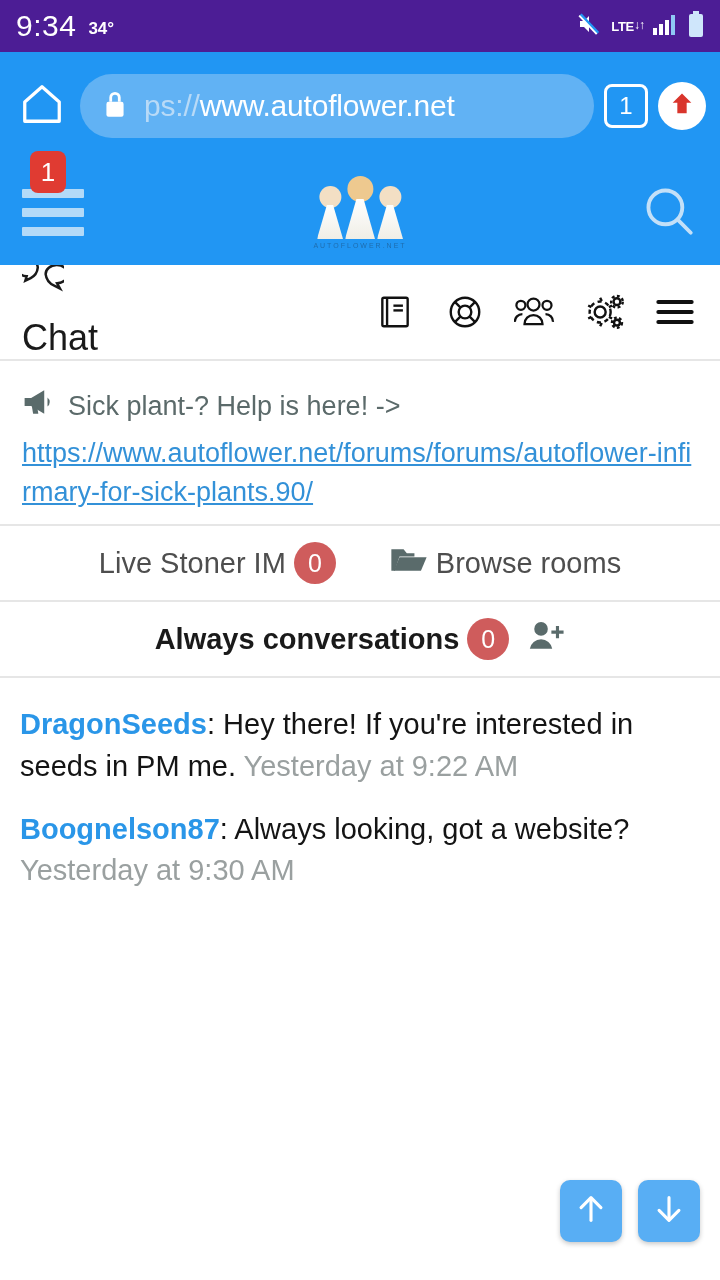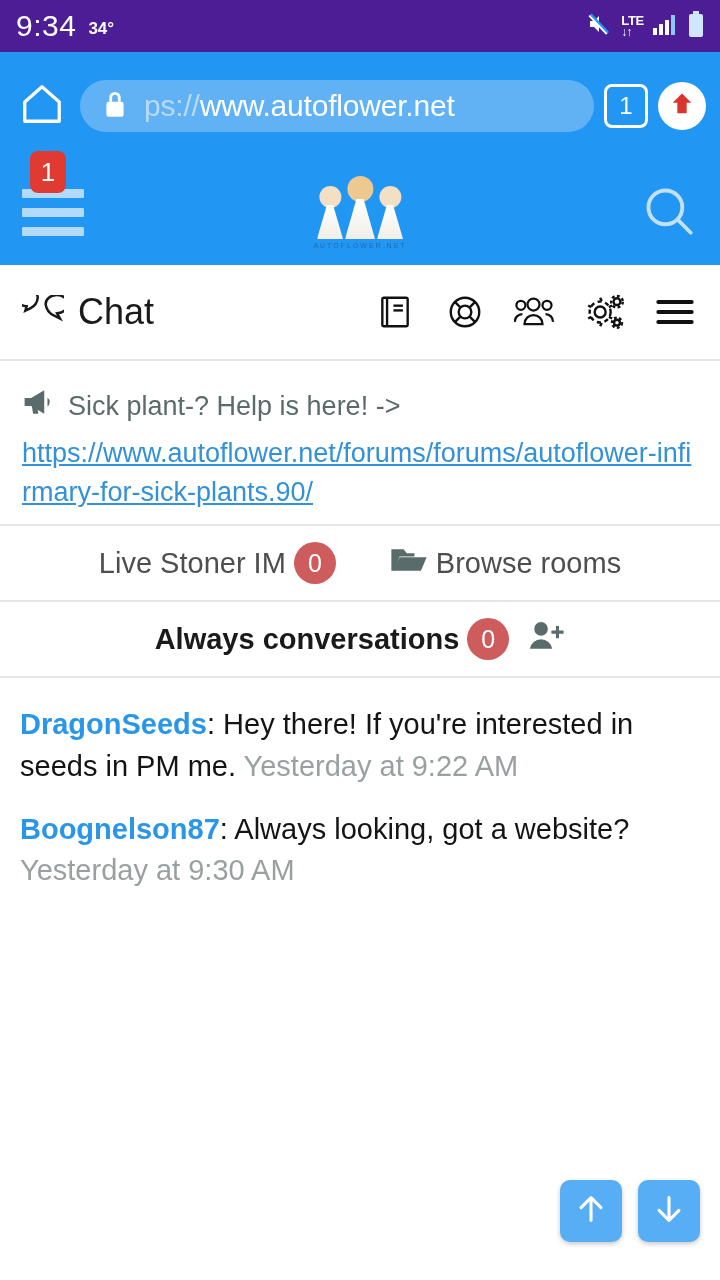--- a/index.html
+++ b/index.html
@@ -13,32 +13,32 @@
   
   .status-bar {
     height: 52px; background: #4c1d95;
     display: flex; align-items: center;
     padding: 0 16px; color: #ffffff;
   }
   .status-time { font-size: 30px; letter-spacing: .5px; }
   .status-temp { font-size: 17px; font-weight: bold; margin-left: 12px; padding-top: 6px; }
   .status-spacer { flex: 1; }
   .status-icons { display: flex; align-items: center; gap: 9px; }
-  .lte-block { display: flex; flex-direction: column; align-items: flex-start; line-height: 1; }
+  .lte-block { display: flex; flex-direction: row; align-items: flex-start; line-height: 1; }
   .lte-text { font-size: 13px; font-weight: bold; letter-spacing: -.3px; }
   .lte-arrows { font-size: 12px; margin-top: -1px; letter-spacing: -1px; }
 
   
   .browser-bar {
     height: 108px; background: #2196f3;
     display: flex; align-items: center; padding: 0 14px; gap: 10px;
   }
   .home-btn { width: 56px; height: 56px; display: flex; align-items: center; justify-content: center; }
   .url-pill {
-    flex: 1; height: 52px; background: #61b2f4; border-radius: 32px;
+    flex: 1; height: 64px; background: #61b2f4; border-radius: 32px;
     display: flex; align-items: center; padding: 5px 22px; gap: 16px;
     overflow: hidden;
   }
   .url-text {
     color: #ffffff; font-size: 30px; white-space: nowrap;
     overflow: hidden; letter-spacing: -.2px;
   }
   .url-text .dim { color: #b8daf7; }
   .tab-count {
     width: 44px; height: 44px; border: 3px solid #ffffff; border-radius: 8px;
@@ -85,21 +85,21 @@
     margin-top: 3px; opacity: .75; filter: blur(.4px);
   }
   .search-btn { margin-left: auto; display: flex; align-items: center; }
 
   
   .chat-toolbar {
     height: 96px; background: #ffffff;
     display: flex; align-items: center; padding: 0 22px;
     border-bottom: 2px solid #e6e6e6;
   }
-  .chat-title { display: flex; align-items: flex-end; gap: 14px; }
+  .chat-title { display: flex; align-items: flex-start; gap: 14px; flex-direction: column; }
   .chat-title-text { font-size: 36px; color: #1a1a1a; }
   .toolbar-icons { margin-left: auto; display: flex; align-items: center; gap: 24px; }
   .tb-icon { width: 46px; height: 46px; display: flex; align-items: center; justify-content: center; }
 
   
   .announcement {
     padding: 26px 22px 12px 22px;
     border-bottom: 2px solid #e6e6e6;
     font-size: 27px; line-height: 1.45;
   }

